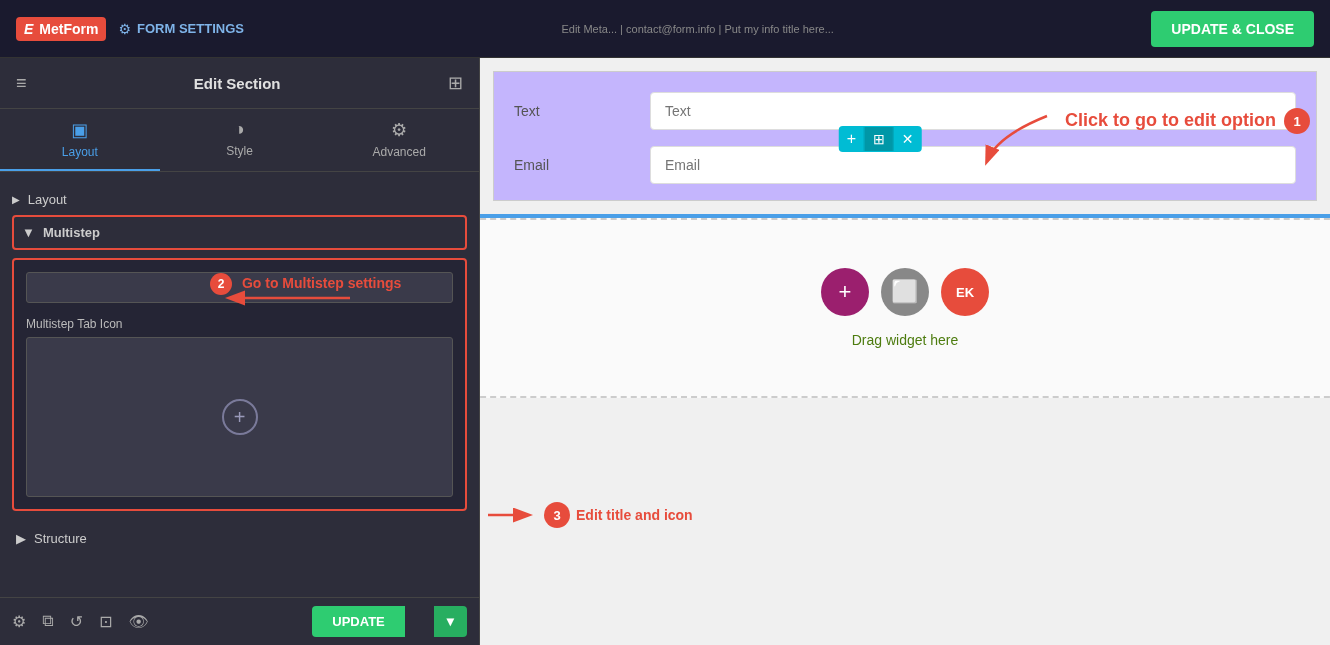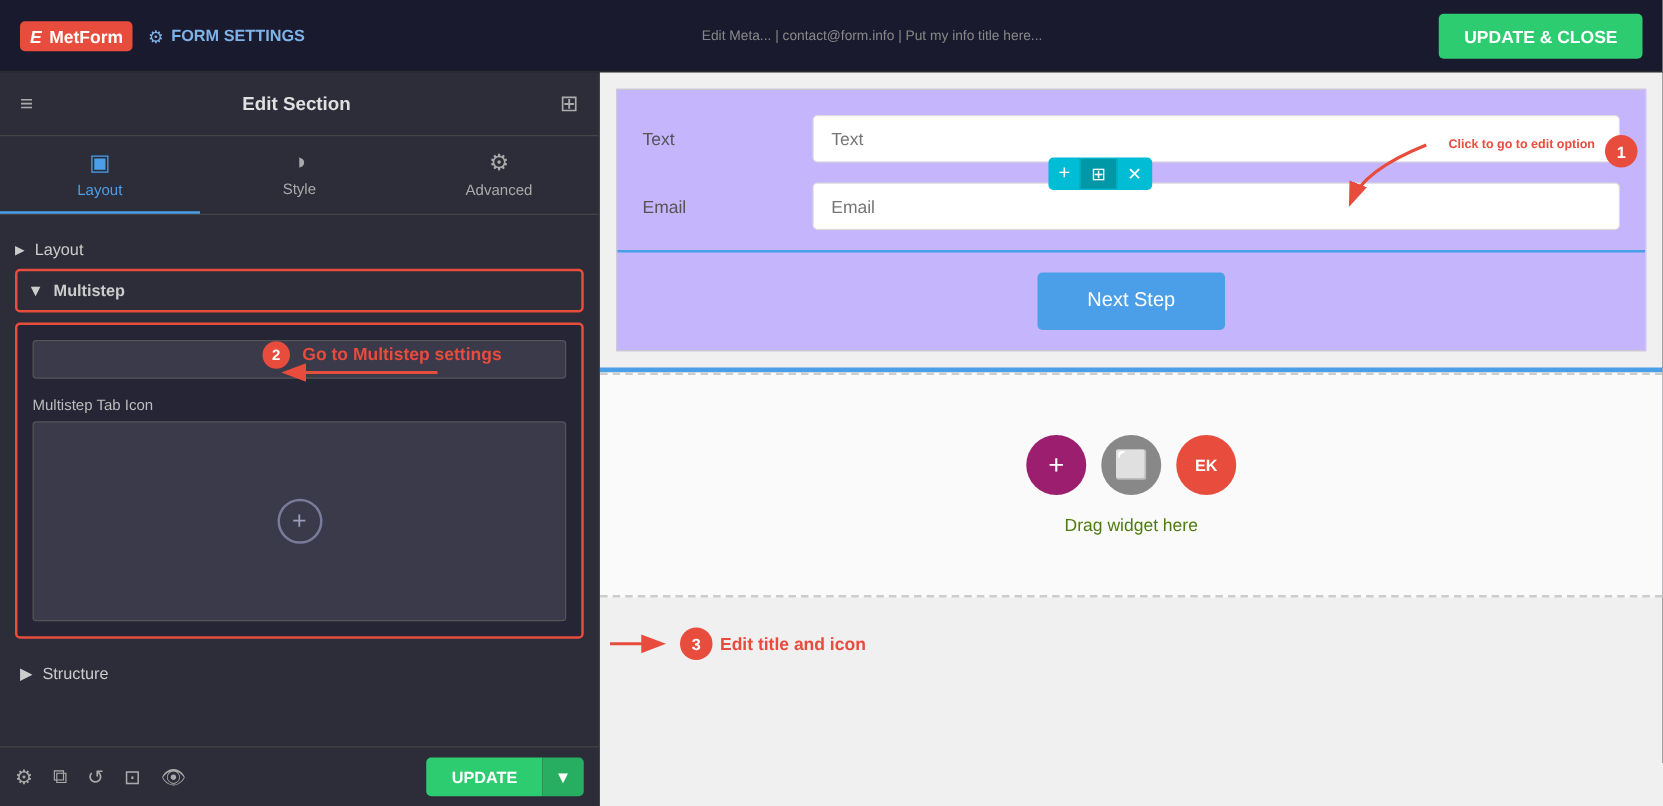--- a/index.html
+++ b/index.html
@@ -105,21 +105,21 @@
     }
 
     
     .sidebar-bottom {
       border-top: 1px solid #444; padding: 8px 12px;
       display: flex; align-items: center; justify-content: space-between;
       background: #2d2d3a;
     }
     .bottom-icons { display: flex; gap: 16px; }
     .bottom-icon { color: #aaa; font-size: 16px; cursor: pointer; }
-    .update-btn-group { display: flex; }
+    .update-btn-group { display: flex; gap: 29px; }
     .update-btn {
       background: #2ecc71; color: white; border: none;
       padding: 8px 20px; border-radius: 4px 0 0 4px; font-size: 13px;
       font-weight: bold; cursor: pointer;
     }
     .update-dropdown {
       background: #27ae60; color: white; border: none;
       padding: 8px 10px; border-radius: 0 4px 4px 0; cursor: pointer;
     }
 
@@ -296,23 +296,20 @@
 
     <div class="form-area">
       <div class="form-row">
         <div class="form-row-label">Text</div>
         <input type="text" class="form-input" placeholder="Text" style="">
       </div>
       <div class="form-row">
         <div class="form-row-label">Email</div>
         <input type="email" class="form-input" placeholder="Email" style="">
       </div>
-      <div class="next-step-area">
-        <button class="next-step-btn">Next Step</button>
-      </div>
     </div>
 
     <div style="height:4px; background:#4a9fe8; margin:0 0 0 0;"></div>
 
     <div class="drop-zone">
       <div class="drop-zone-buttons">
         <button class="drop-btn drop-btn-add">+</button>
         <button class="drop-btn drop-btn-circle">⬜</button>
         <button class="drop-btn drop-btn-ek">EK</button>
       </div>
@@ -322,21 +319,21 @@
     <div style="position:absolute; top:48px; right:20px; pointer-events:none; z-index:300;">
       <div style="display:flex; align-items:flex-start; gap:8px;">
         <svg width="80" height="60" style="overflow:visible;">
           <defs>
             <marker id="arrow1" markerWidth="8" markerHeight="8" refX="6" refY="3" orient="auto">
               <path d="M0,0 L0,6 L8,3 z" fill="#e74c3c"></path>
             </marker>
           </defs>
           <path d="M70,10 Q20,30 10,55" stroke="#e74c3c" stroke-width="2.5" fill="none" marker-end="url(#arrow1)"></path>
         </svg>
-        <div style="color:#e74c3c; font-size:10px; font-weight:bold; white-space:nowrap; margin-top:4px;">
+        <div style="color:#e74c3c; font-size:18px; font-weight:bold; white-space:nowrap; margin-top:4px;">
           <span>Click to go to edit option</span>
         </div>
         <div style="display:inline-flex; align-items:center; justify-content:center; width:26px; height:26px; border-radius:50%; background:#e74c3c; color:white; font-size:13px; font-weight:bold; margin-top:2px;">
           <span>1</span>
         </div>
       </div>
     </div>
 
     <div style="position:absolute; bottom:110px; left:0; pointer-events:none; z-index:300;">
       <div style="display:flex; align-items:center; gap:6px; padding-left:8px;">

